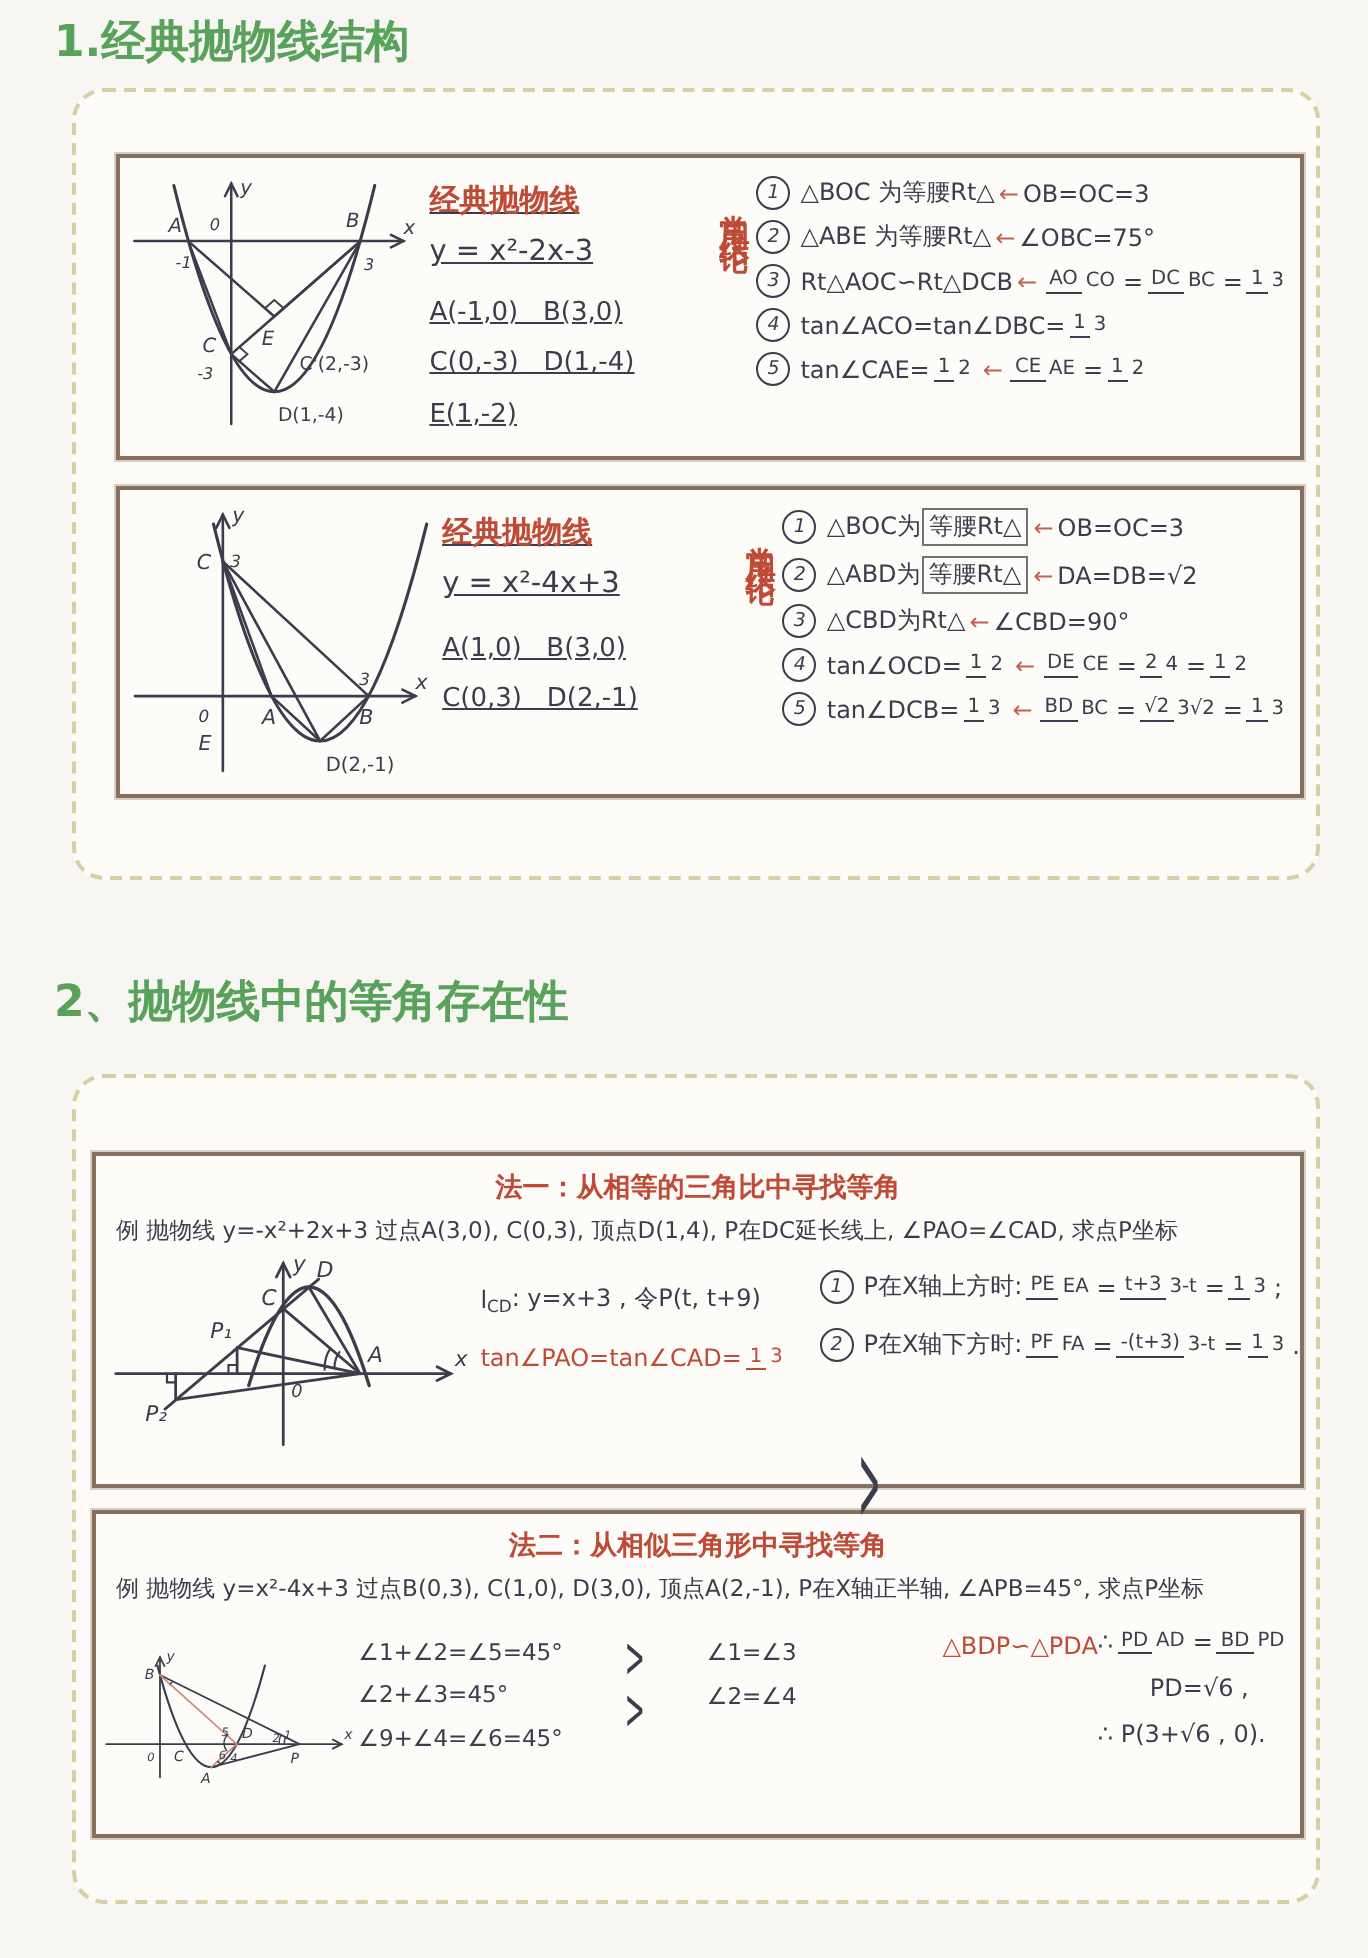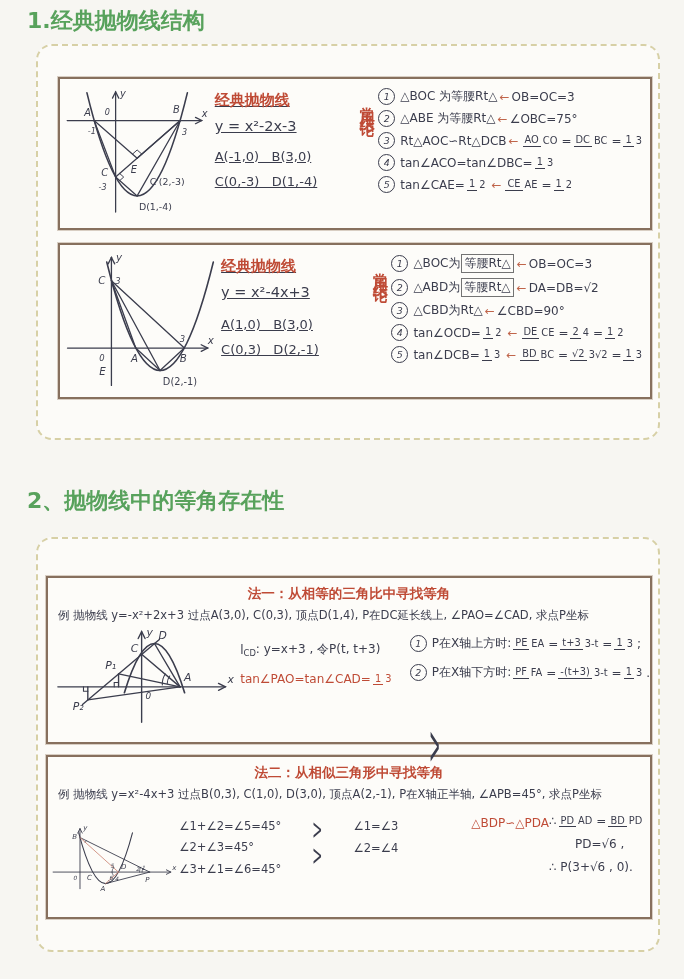--- a/index.html
+++ b/index.html
@@ -93,20 +93,21 @@
     <text x="43" y="115" class="sm">-3</text>
     <text x="79" y="96">E</text>
     <text x="100" y="110" class="lbl">C'(2,-3)</text>
     <text x="88" y="138" class="lbl">D(1,-4)</text>
   </svg>
   <div class="midcol">
     <div class="ptitle">经典抛物线</div>
     <div class="peq">y = x²-2x-3</div>
     <div class="ppts">A(-1,0)   B(3,0)</div>
     <div class="ppts">C(0,-3)   D(1,-4)</div>
+    <div class="ppts">E(1,-2)</div>
   </div>
   <div class="sidelabel">常用结论</div>
   <div class="concol">
     <div class="row">
         <span class="circ">1</span>
         <span class="rich">
           <span>△BOC 为等腰Rt△ </span>
           <span class="arr">←</span>
           <span>OB=OC=3</span>
         </span>
@@ -317,21 +318,21 @@
       <text x="112" y="13">D</text>
       <text x="138" y="56">A</text>
       <text x="99" y="74" class="sm">0</text>
       <text x="58" y="44">P₁</text>
       <text x="25" y="86">P₂</text>
     </svg>
     <div class="midcol3">
       <div class="rich">
           <span>l</span>
           <span class="sub">CD</span>
-          <span>: y=x+3 , 令P(t, t+3)</span>
+          <span>: y=x+3 , 令P(t, t+9)</span>
         </div>
       <div class="rich mid2">
           <span>tan∠PAO=tan∠CAD=</span>
           <span class="frac">
             <span class="fn">1</span>
             <span class="fd">3</span>
           </span>
         </div>
     </div>
     <div class="itemscol">
@@ -412,21 +413,21 @@
       <text x="98" y="70" class="sm">5</text>
       <text x="96" y="88" class="sm">6</text>
       <text x="105" y="90" class="sm">4</text>
       <text x="138" y="74" class="sm">2</text>
       <text x="147" y="72" class="sm">1</text>
     </svg>
     <div class="eqcluster">
       <div class="eqcol">
         <div>∠1+∠2=∠5=45°</div>
         <div>∠2+∠3=45°</div>
-        <div>∠3+∠1=∠6=45°</div>
+        <div>∠9+∠4=∠6=45°</div>
       </div>
       <div class="bracecol">
           <span class="brc">&gt;</span>
           <span class="brc">&gt;</span>
         </div>
       <div class="derivecol">
         <div>∠1=∠3</div>
         <div>∠2=∠4</div>
       </div>
       <span class="brc2">&gt;</span>

